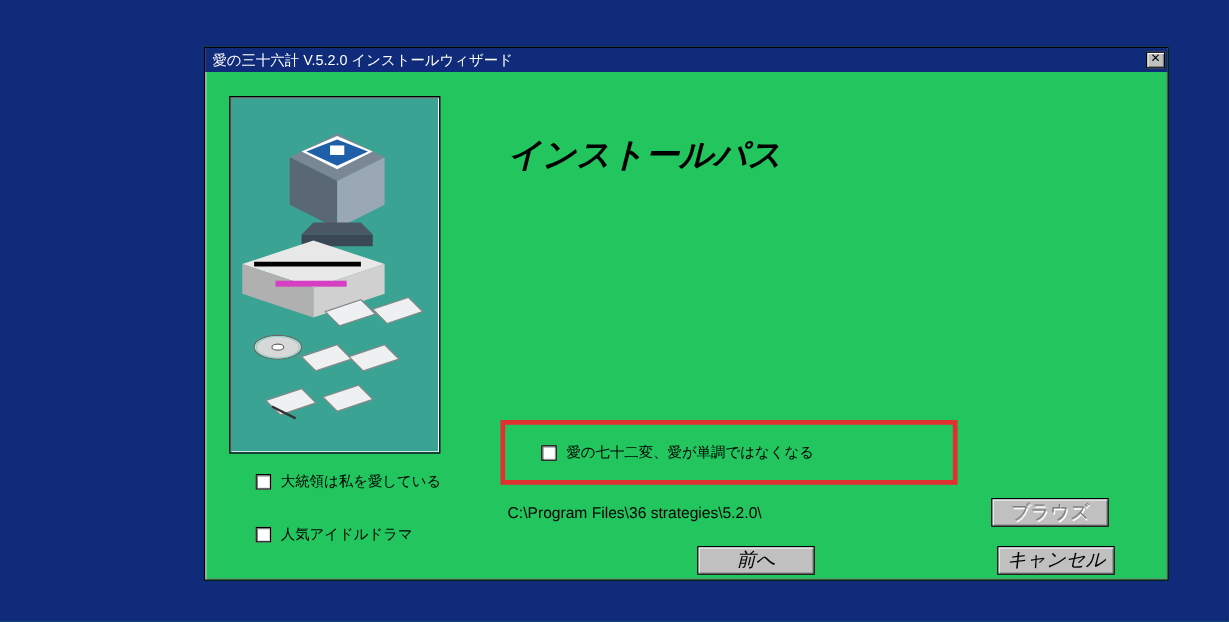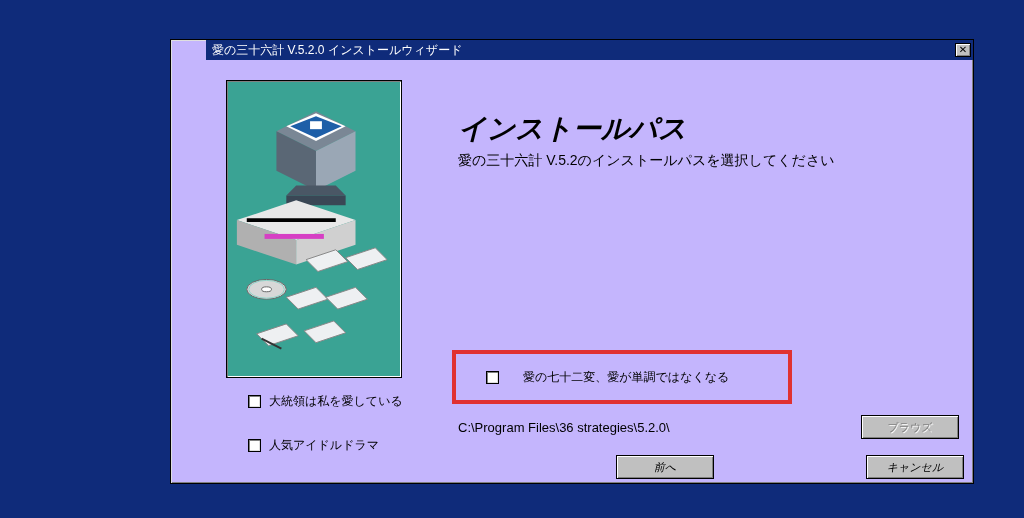--- a/index.html
+++ b/index.html
@@ -8,24 +8,23 @@
     width: 1024px; height: 518px;
     background: #0f2b7a;
     font-family: "MS PGothic", "Meiryo", sans-serif;
     font-size: 12px;
     overflow: hidden;
   }
   .wizard-window {
     position: absolute;
     left: 170px; top: 39px;
     width: 804px; height: 445px;
-    background: #c4b5fd;
+    background: #22c55e;
     border: 1px solid #000;
     box-shadow: inset 1px 1px 0 #dfdfdf, inset -1px -1px 0 #808080;
-    padding-left: 35px;
   }
   .titlebar {
     height: 20px;
     background: #0f2b7a;
     color: #fff;
     display: flex;
     align-items: center;
     padding: 0 2px 0 6px;
     font-size: 12px;
   }
@@ -88,45 +87,45 @@
     box-shadow: inset 1px 1px 0 #808080, inset -1px -1px 0 #dfdfdf;
     flex: none;
     cursor: pointer;
   }
   .check-president { left: 42px; top: 333px; }
   .check-drama     { left: 42px; top: 377px; }
 
   .highlight-box {
     position: absolute;
     left: 246px; top: 290px;
-    width: 340px; height: 54px;
+    width: 381px; height: 54px;
     border: 4px solid #e03131;
     display: flex;
     align-items: center;
     padding-left: 30px;
-    gap: 24px;
+    gap: 8px;
     font-size: 12px;
   }
 
   .path-text {
     position: absolute;
     left: 252px; top: 360px;
     font-size: 13px;
     color: #000;
     text-align: right;
   }
 
   .btn {
     position: absolute;
     width: 98px; height: 24px;
     background: #c0c0c0;
     border: 1px solid #000;
     box-shadow: inset 1px 1px 0 #fff, inset -1px -1px 0 #808080;
     display: flex; align-items: center; justify-content: center;
-    font-size: 11px;
+    font-size: 16px;
     color: #000;
     cursor: pointer;
   }
   .btn.disabled {
     color: #808080;
     text-shadow: 1px 1px 0 #fff;
     cursor: default;
   }
   .btn-browse { left: 655px; top: 355px; }
   .btn-back   { left: 410px; top: 395px; font-style: italic; }
@@ -182,21 +181,20 @@
           <polygon points="100,218 130,208 142,220 112,230"></polygon>
           <polygon points="30,255 60,245 72,257 42,267"></polygon>
           <polygon points="78,252 108,242 120,254 90,264"></polygon>
         </g>
 
         <line x1="55" y1="270" x2="35" y2="260" stroke="#333" stroke-width="2"></line>
       </svg>
     </div>
 
     <div class="heading">インストールパス</div>
-    <div class="subheading">愛の三十六計 V.5.2のインストールパスを選択してください</div>
 
     <div class="check-row check-president">
       <div class="checkbox"></div>
       <span>大統領は私を愛している</span>
     </div>
 
     <div class="check-row check-drama">
       <div class="checkbox"></div>
       <span>人気アイドルドラマ</span>
     </div>

